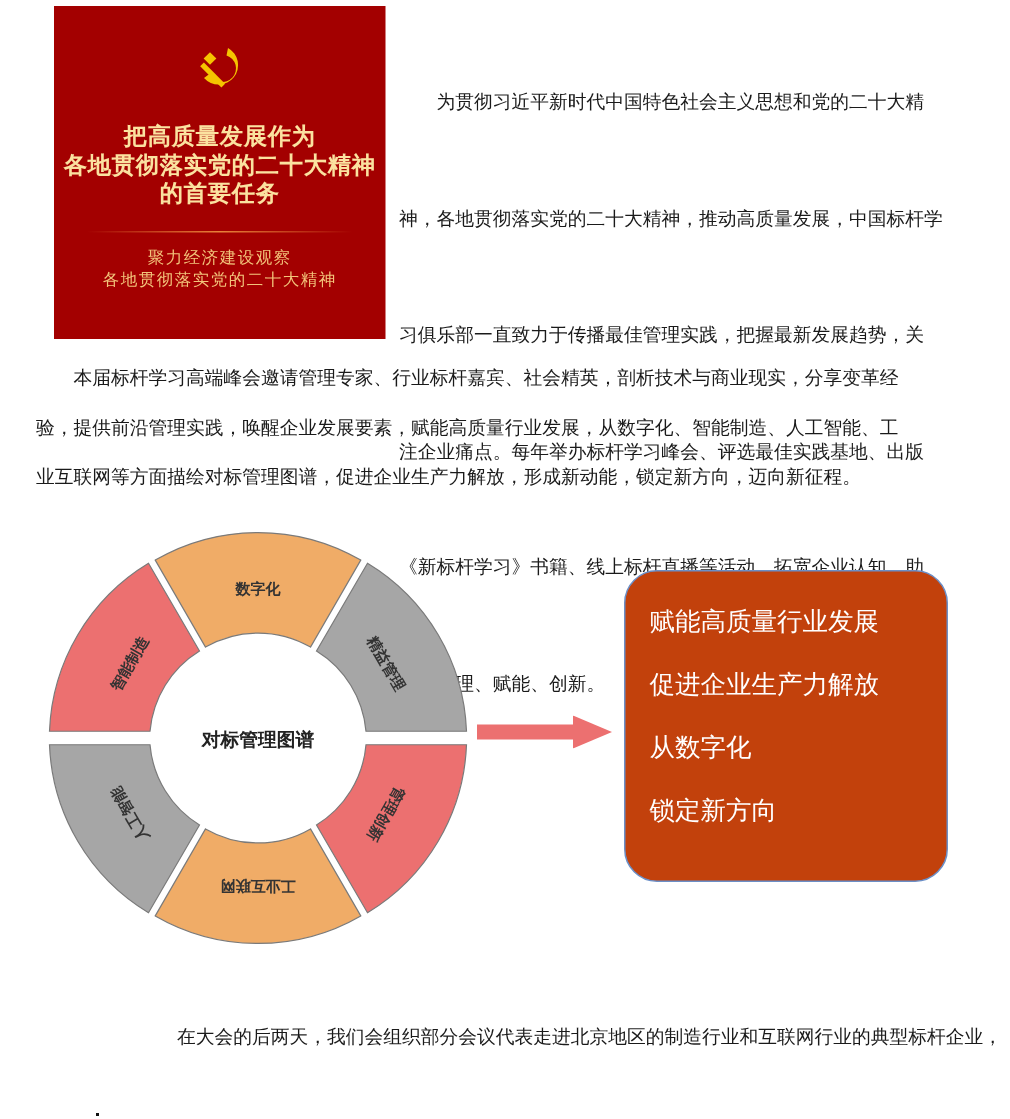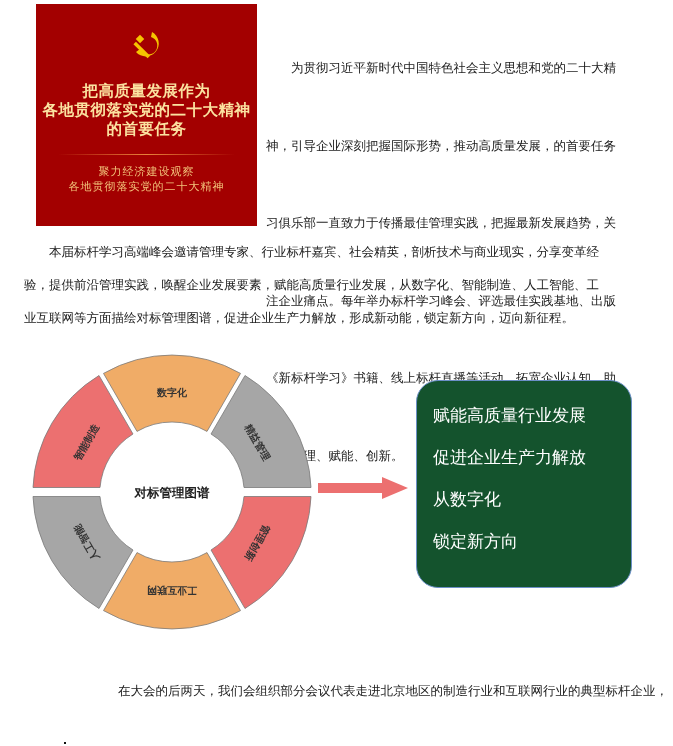--- a/index.html
+++ b/index.html
@@ -21,21 +21,21 @@
   .p1 p { height:33.5px; line-height:20px;margin-top:44px; }
   .p2 { left:24px; top:242px; width:630px; }
   .p2 p { height:33px; line-height:20px; }
   .p3 { left:38px; top:682px; width:630px;text-align:right; }
   .p3 p { height:30px; line-height:18px; }
   .indent { padding-left:25px; }
   .bullet { position:absolute; left:64px; top:742px; width:2px; height:2px; background:#111; }
   .wheel { position:absolute; left:30px; top:350px; width:284px; height:284px; }
   .arrow { position:absolute; left:318px; top:477px; width:90px; height:22px; }
   .outcome-box { position:absolute; left:416px; top:380px; width:216px; height:208px;
-            background:#14532d; border:1px solid #6b8fc7; border-radius:22px; box-sizing:border-box;
+            background:#c2410c; border:1px solid #6b8fc7; border-radius:22px; box-sizing:border-box;
             padding:22px 0 0 16px; color:#ffffff; font-size:17px; }
   .outcome-box div { height:42px; line-height:24px; white-space:nowrap; }
 </style>
 </head>
 <body>
 
 <div class="poster">
   <svg class="emblem" viewBox="0 0 36 36">
     <path d="M22 4 A13 13 0 1 1 6 24 L10 21 A9 9 0 1 0 21 9 Z" fill="#f5c400"></path>
     <rect x="7" y="8" width="6" height="6" transform="rotate(-45 10 11)" fill="#f5c400"></rect>
@@ -48,21 +48,21 @@
   </div>
   <div class="rule"></div>
   <div class="subline">
     <div>聚力经济建设观察</div>
     <div>各地贯彻落实党的二十大精神</div>
   </div>
 </div>
 
 <div class="para p1">
   <p class="indent">为贯彻习近平新时代中国特色社会主义思想和党的二十大精</p>
-  <p>神，引导企业深刻把握国际形势，推动高质量发展，的首要任务</p>
+  <p>神，各地贯彻落实党的二十大精神，推动高质量发展，中国标杆学</p>
   <p>习俱乐部一直致力于传播最佳管理实践，把握最新发展趋势，关</p>
   <p>注企业痛点。每年举办标杆学习峰会、评选最佳实践基地、出版</p>
   <p>《新标杆学习》书籍、线上标杆直播等活动，拓宽企业认知，助</p>
   <p>精益管理、赋能、创新。</p>
 </div>
 
 <div class="para p2">
   <p class="indent">本届标杆学习高端峰会邀请管理专家、行业标杆嘉宾、社会精英，剖析技术与商业现实，分享变革经</p>
   <p>验，提供前沿管理实践，唤醒企业发展要素，赋能高质量行业发展，从数字化、智能制造、人工智能、工</p>
   <p>业互联网等方面描绘对标管理图谱，促进企业生产力解放，形成新动能，锁定新方向，迈向新征程。</p>

